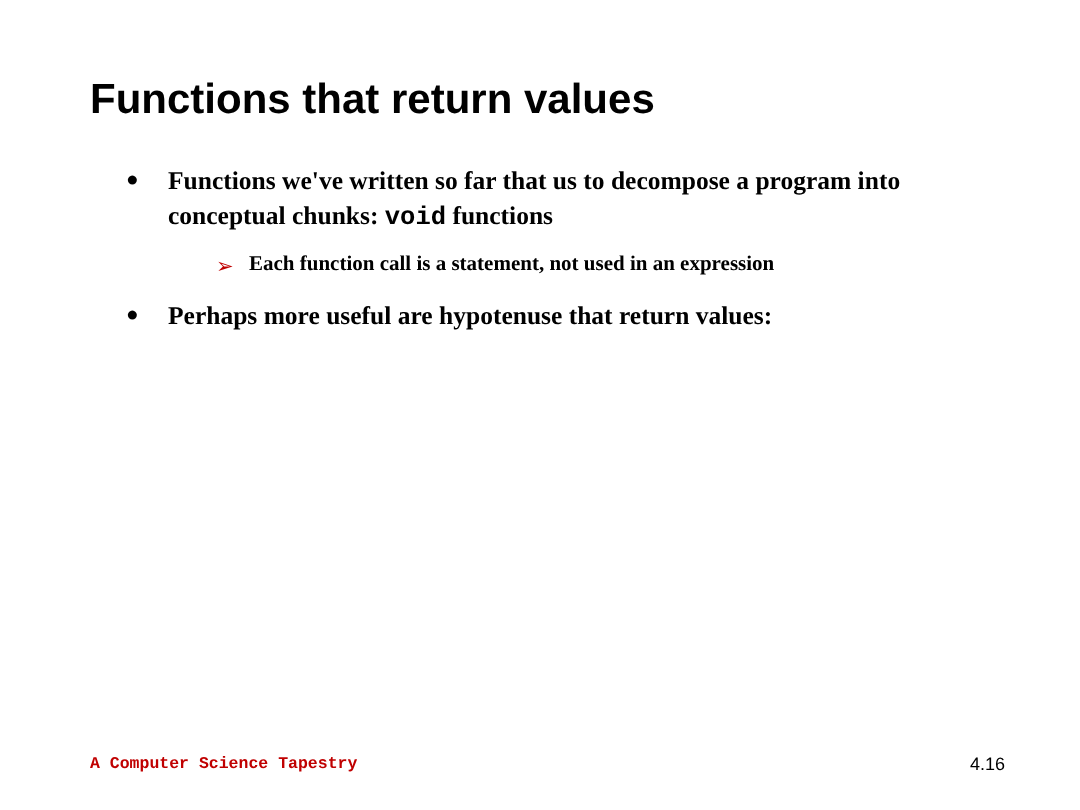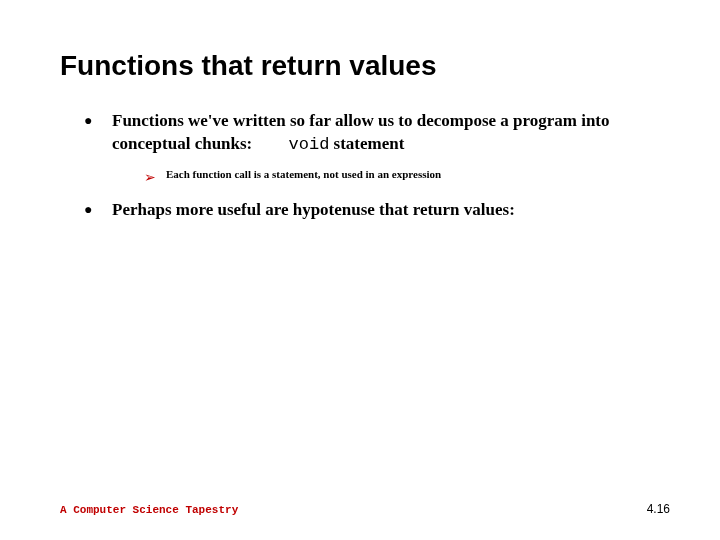--- a/index.html
+++ b/index.html
@@ -49,36 +49,35 @@
   }
   .sub-marker {
     flex: 0 0 auto;
     width: 22px;
     font-size: 14px;
     color: #c00000;
     line-height: 22px;
   }
   .sub-text {
     flex: 1 1 auto;
-    font-size: 11px;
+    font-size: 14px;
     font-weight: bold;
     line-height: 1.35;
   }
   .code-block {
     margin: 6px 0 24px 140px;
     font-family: 'Courier New', monospace;
     font-weight: bold;
     font-size: 15.5px;
     line-height: 1.35;
     white-space: pre;
   }
   .code-inline {
     font-family: 'Courier New', monospace;
-    font-weight: normal;
-    margin-left: 32px;
+    font-weight: bold;
   }
   .footer-left {
     position: absolute;
     left: 60px;
     bottom: 24px;
     font-family: Liberation Mono, monospace;
     font-weight: bold;
     font-size: 11px;
     color: #c00000;
   }
@@ -94,21 +93,21 @@
 </head>
 <body>
 
 <div class="slide">
 
   <h1 class="title">Functions that return values</h1>
 
   <div class="bullet-row">
     <div class="bullet-dot">●</div>
     <div class="bullet-text">
-      <span>Functions we've written so far allow us to decompose a program into conceptual chunks: </span><span class="code-inline">void</span><span> statement</span>
+      <span>Functions we've written so far that us to decompose a program into conceptual chunks: </span><span class="code-inline">void</span><span> functions</span>
     </div>
   </div>
 
   <div class="sub-row">
     <div class="sub-marker">➢</div>
     <div class="sub-text">Each function call is a statement, not used in an expression</div>
   </div>
 
 
   <div class="bullet-row">

